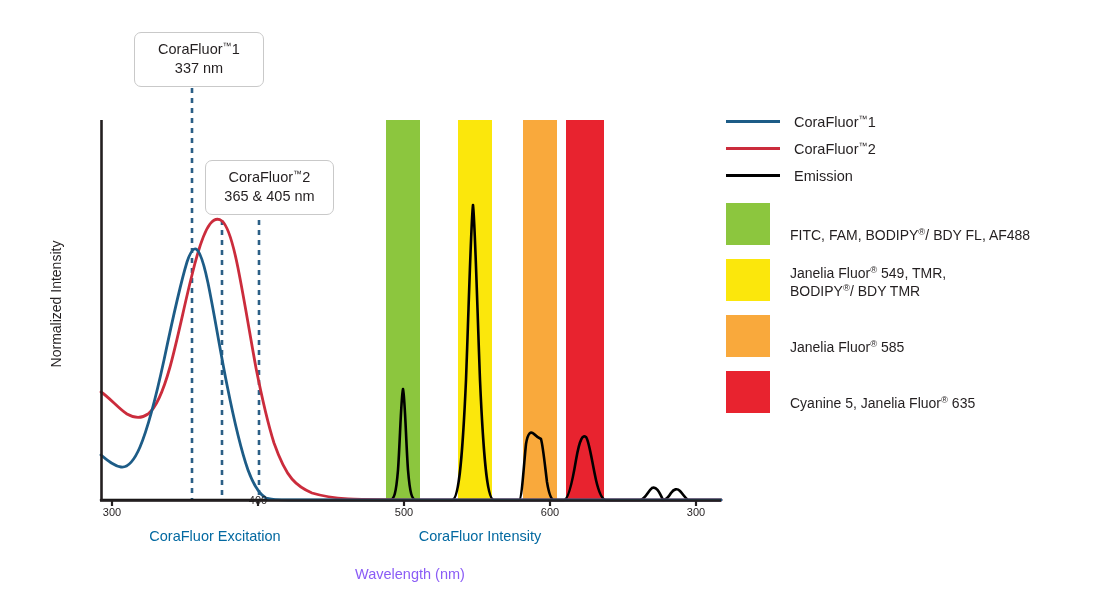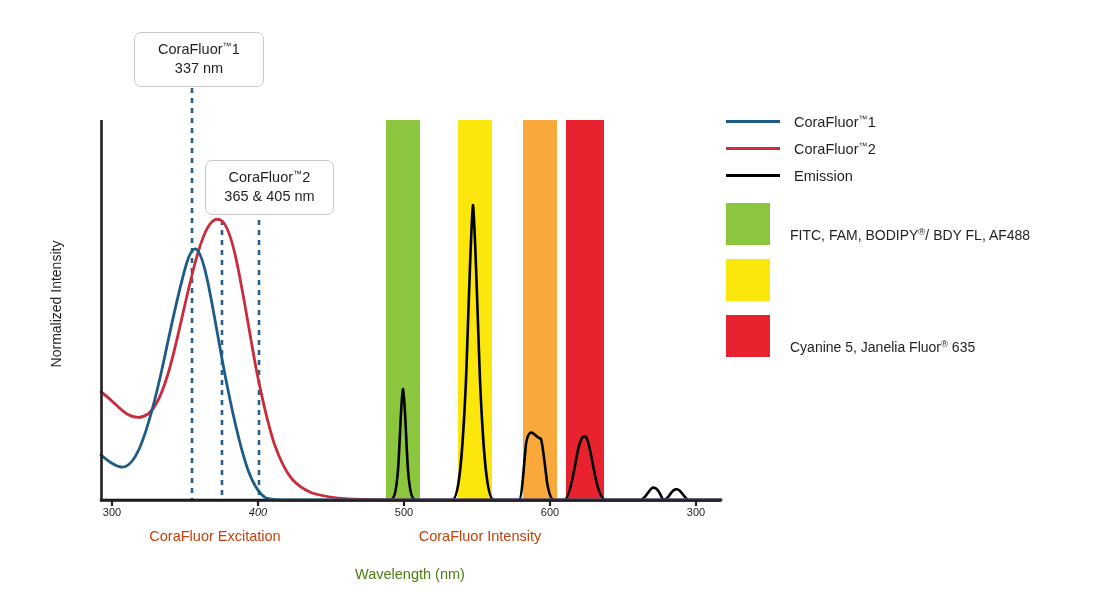--- a/index.html
+++ b/index.html
@@ -51,30 +51,30 @@
   .axis-tick {
     position: absolute;
     font-size: 11px;
     color: #231f20;
     text-align: center;
     width: 60px;
   }
   .axis-sub {
     position: absolute;
     font-size: 14.5px;
-    color: #c2410c;
+    color: #0369a1;
     text-align: center;
   }
   #xlabel {
     position: absolute;
     left: 0; top: 566px;
     width: 820px;
     text-align: center;
     font-size: 14.5px;
-    color: #4d7c0f;
+    color: #8b5cf6;
   }
   #ylabel {
     position: absolute;
     left: -34px;
     top: 296px;
     width: 180px;
     text-align: center;
     font-size: 14px;
     color: #231f20;
     transform: rotate(-90deg);
@@ -221,21 +221,21 @@
     <g stroke="#231f20" stroke-width="2.2">
       <line x1="112" y1="500" x2="112" y2="506"></line>
       <line x1="258" y1="500" x2="258" y2="506"></line>
       <line x1="404" y1="500" x2="404" y2="506"></line>
       <line x1="550" y1="500" x2="550" y2="506"></line>
       <line x1="696" y1="500" x2="696" y2="506"></line>
     </g>
   </svg>
 
   <div class="axis-tick" style="left:82px;  top:506px;">300</div>
-  <div class="axis-tick" style="left:228px; top:506px;font-style:italic;">400</div>
+  <div class="axis-tick" style="left:228px; top:494px;">400</div>
   <div class="axis-tick" style="left:374px; top:506px;">500</div>
   <div class="axis-tick" style="left:520px; top:506px;">600</div>
   <div class="axis-tick" style="left:666px; top:506px;">300</div>
 
   <div class="axis-sub" style="left:70px;  top:528px; width:290px;">CoraFluor Excitation</div>
   <div class="axis-sub" style="left:370px; top:528px; width:220px;">CoraFluor Intensity</div>
 
   <div id="xlabel">Wavelength (nm)</div>
   <div id="ylabel">Normalized Intensity</div>
 
@@ -267,22 +267,27 @@
     </div>
 
 
     <div class="dye-row">
       <span class="dye-swatch" style="background:#8cc63e;"></span>
       <span class="dye-label">FITC, FAM, BODIPY<span class="reg">®</span>/ BDY FL, AF488</span>
     </div>
 
     <div class="dye-row">
       <span class="dye-swatch" style="background:#fbe70c;"></span>
-    </div>
-
+      <span class="dye-label">Janelia Fluor<span class="reg">®</span> 549, TMR,<br>BODIPY<span class="reg">®</span>/ BDY TMR</span>
+    </div>
+
+    <div class="dye-row">
+      <span class="dye-swatch" style="background:#f9a93c;"></span>
+      <span class="dye-label">Janelia Fluor<span class="reg">®</span> 585</span>
+    </div>
 
     <div class="dye-row">
       <span class="dye-swatch" style="background:#e8232f;"></span>
       <span class="dye-label">Cyanine 5, Janelia Fluor<span class="reg">®</span> 635</span>
     </div>
 
   </div>
 </div>
 
 </body></html>

